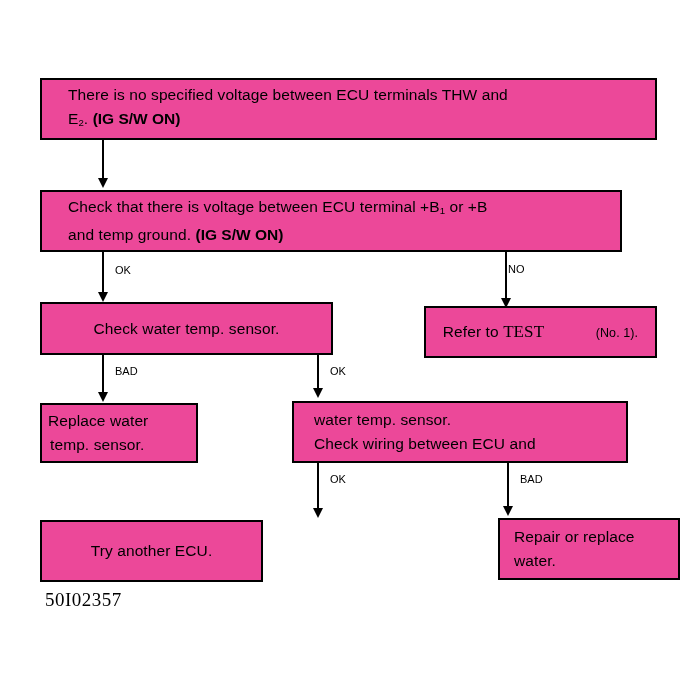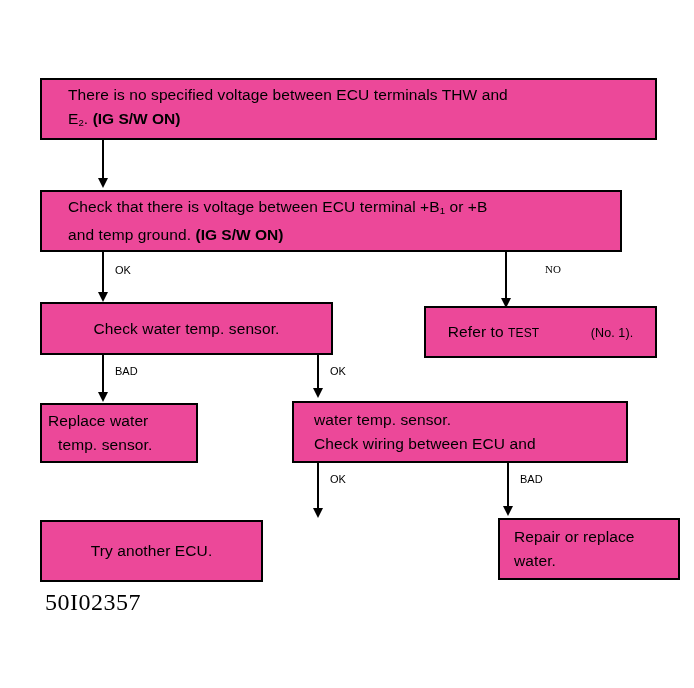--- a/index.html
+++ b/index.html
@@ -47,22 +47,22 @@
   .bold {
     font-weight: bold;
     letter-spacing: 0;
   }
   sub {
     font-size: 0.62em;
     vertical-align: -0.18em;
     letter-spacing: 0;
   }
   .serif {
-    font-family: Liberation Sans, sans-serif;
-    font-size: 12px;
+    font-family: Liberation Serif, serif;
+    font-size: 17px;
   }
   .smallparen {
     font-size: 12.5px;
     margin-left: 48px;
   }
 
   
   .vline {
     position: absolute;
     width: 2px;
@@ -80,21 +80,21 @@
     position: absolute;
     font-size: 11px;
     line-height: 16px;
     white-space: nowrap;
   }
 
   
   #caption {
     position: absolute;
     font-family: "Liberation Serif", serif;
-    font-size: 24px;
+    font-size: 19px;
     letter-spacing: 0.5px;
     white-space: nowrap;
   }
 </style>
 </head>
 <body>
 
 <div id="canvas">
 
   <div class="fbox" id="box1" style="left:40px; top:78px; width:617px; height:62px;">
@@ -109,41 +109,41 @@
     <div class="line"><span>Check that there is voltage between ECU terminal +B</span><sub>1</sub><span> or +B</span></div>
     <div class="line indent2"><span>and temp ground. </span><span class="bold">(IG S/W ON)</span></div>
   </div>
 
   <div class="vline" style="left:102px; top:252px; height:42px;"></div>
   <div class="arrowhead" style="left:98px; top:292px;"></div>
   <div class="elabel" style="left:115px; top:262px;">OK</div>
 
   <div class="vline" style="left:505px; top:252px; height:50px;"></div>
   <div class="arrowhead" style="left:501px; top:298px;"></div>
-  <div class="elabel" style="left:545px; top:261px;font-family:Liberation Serif, serif;">NO</div>
+  <div class="elabel" style="left:508px; top:261px;">NO</div>
 
   <div class="fbox center" id="box3" style="left:40px; top:302px; width:293px; height:53px;justify-content:center;">
     <div class="line">Check water temp. sensor.</div>
   </div>
 
   <div class="fbox center" id="box4" style="left:424px; top:306px; width:233px; height:52px;">
     <div class="line"><span>Refer to </span><span class="serif">TEST</span><span class="smallparen"> (No. 1).</span></div>
   </div>
 
   <div class="vline" style="left:102px; top:355px; height:40px;"></div>
   <div class="arrowhead" style="left:98px; top:392px;"></div>
   <div class="elabel" style="left:115px; top:363px;">BAD</div>
 
   <div class="vline" style="left:317px; top:355px; height:36px;"></div>
   <div class="arrowhead" style="left:313px; top:388px;"></div>
   <div class="elabel" style="left:330px; top:363px;">OK</div>
 
   <div class="fbox" id="box5" style="left:40px; top:403px; width:158px; height:60px;">
     <div class="line" style="padding-left:6px;">Replace water</div>
-    <div class="line" style="padding-left:16px;">temp. sensor.</div>
+    <div class="line" style="padding-left:8px;">temp. sensor.</div>
   </div>
 
   <div class="fbox" id="box6" style="left:292px; top:401px; width:336px; height:62px;">
     <div class="line" style="padding-left:20px;">water temp. sensor.</div>
     <div class="line" style="padding-left:20px;">Check wiring between ECU and</div>
   </div>
 
   <div class="vline" style="left:317px; top:463px; height:48px;"></div>
   <div class="arrowhead" style="left:313px; top:508px;"></div>
   <div class="elabel" style="left:330px; top:471px;">OK</div>

